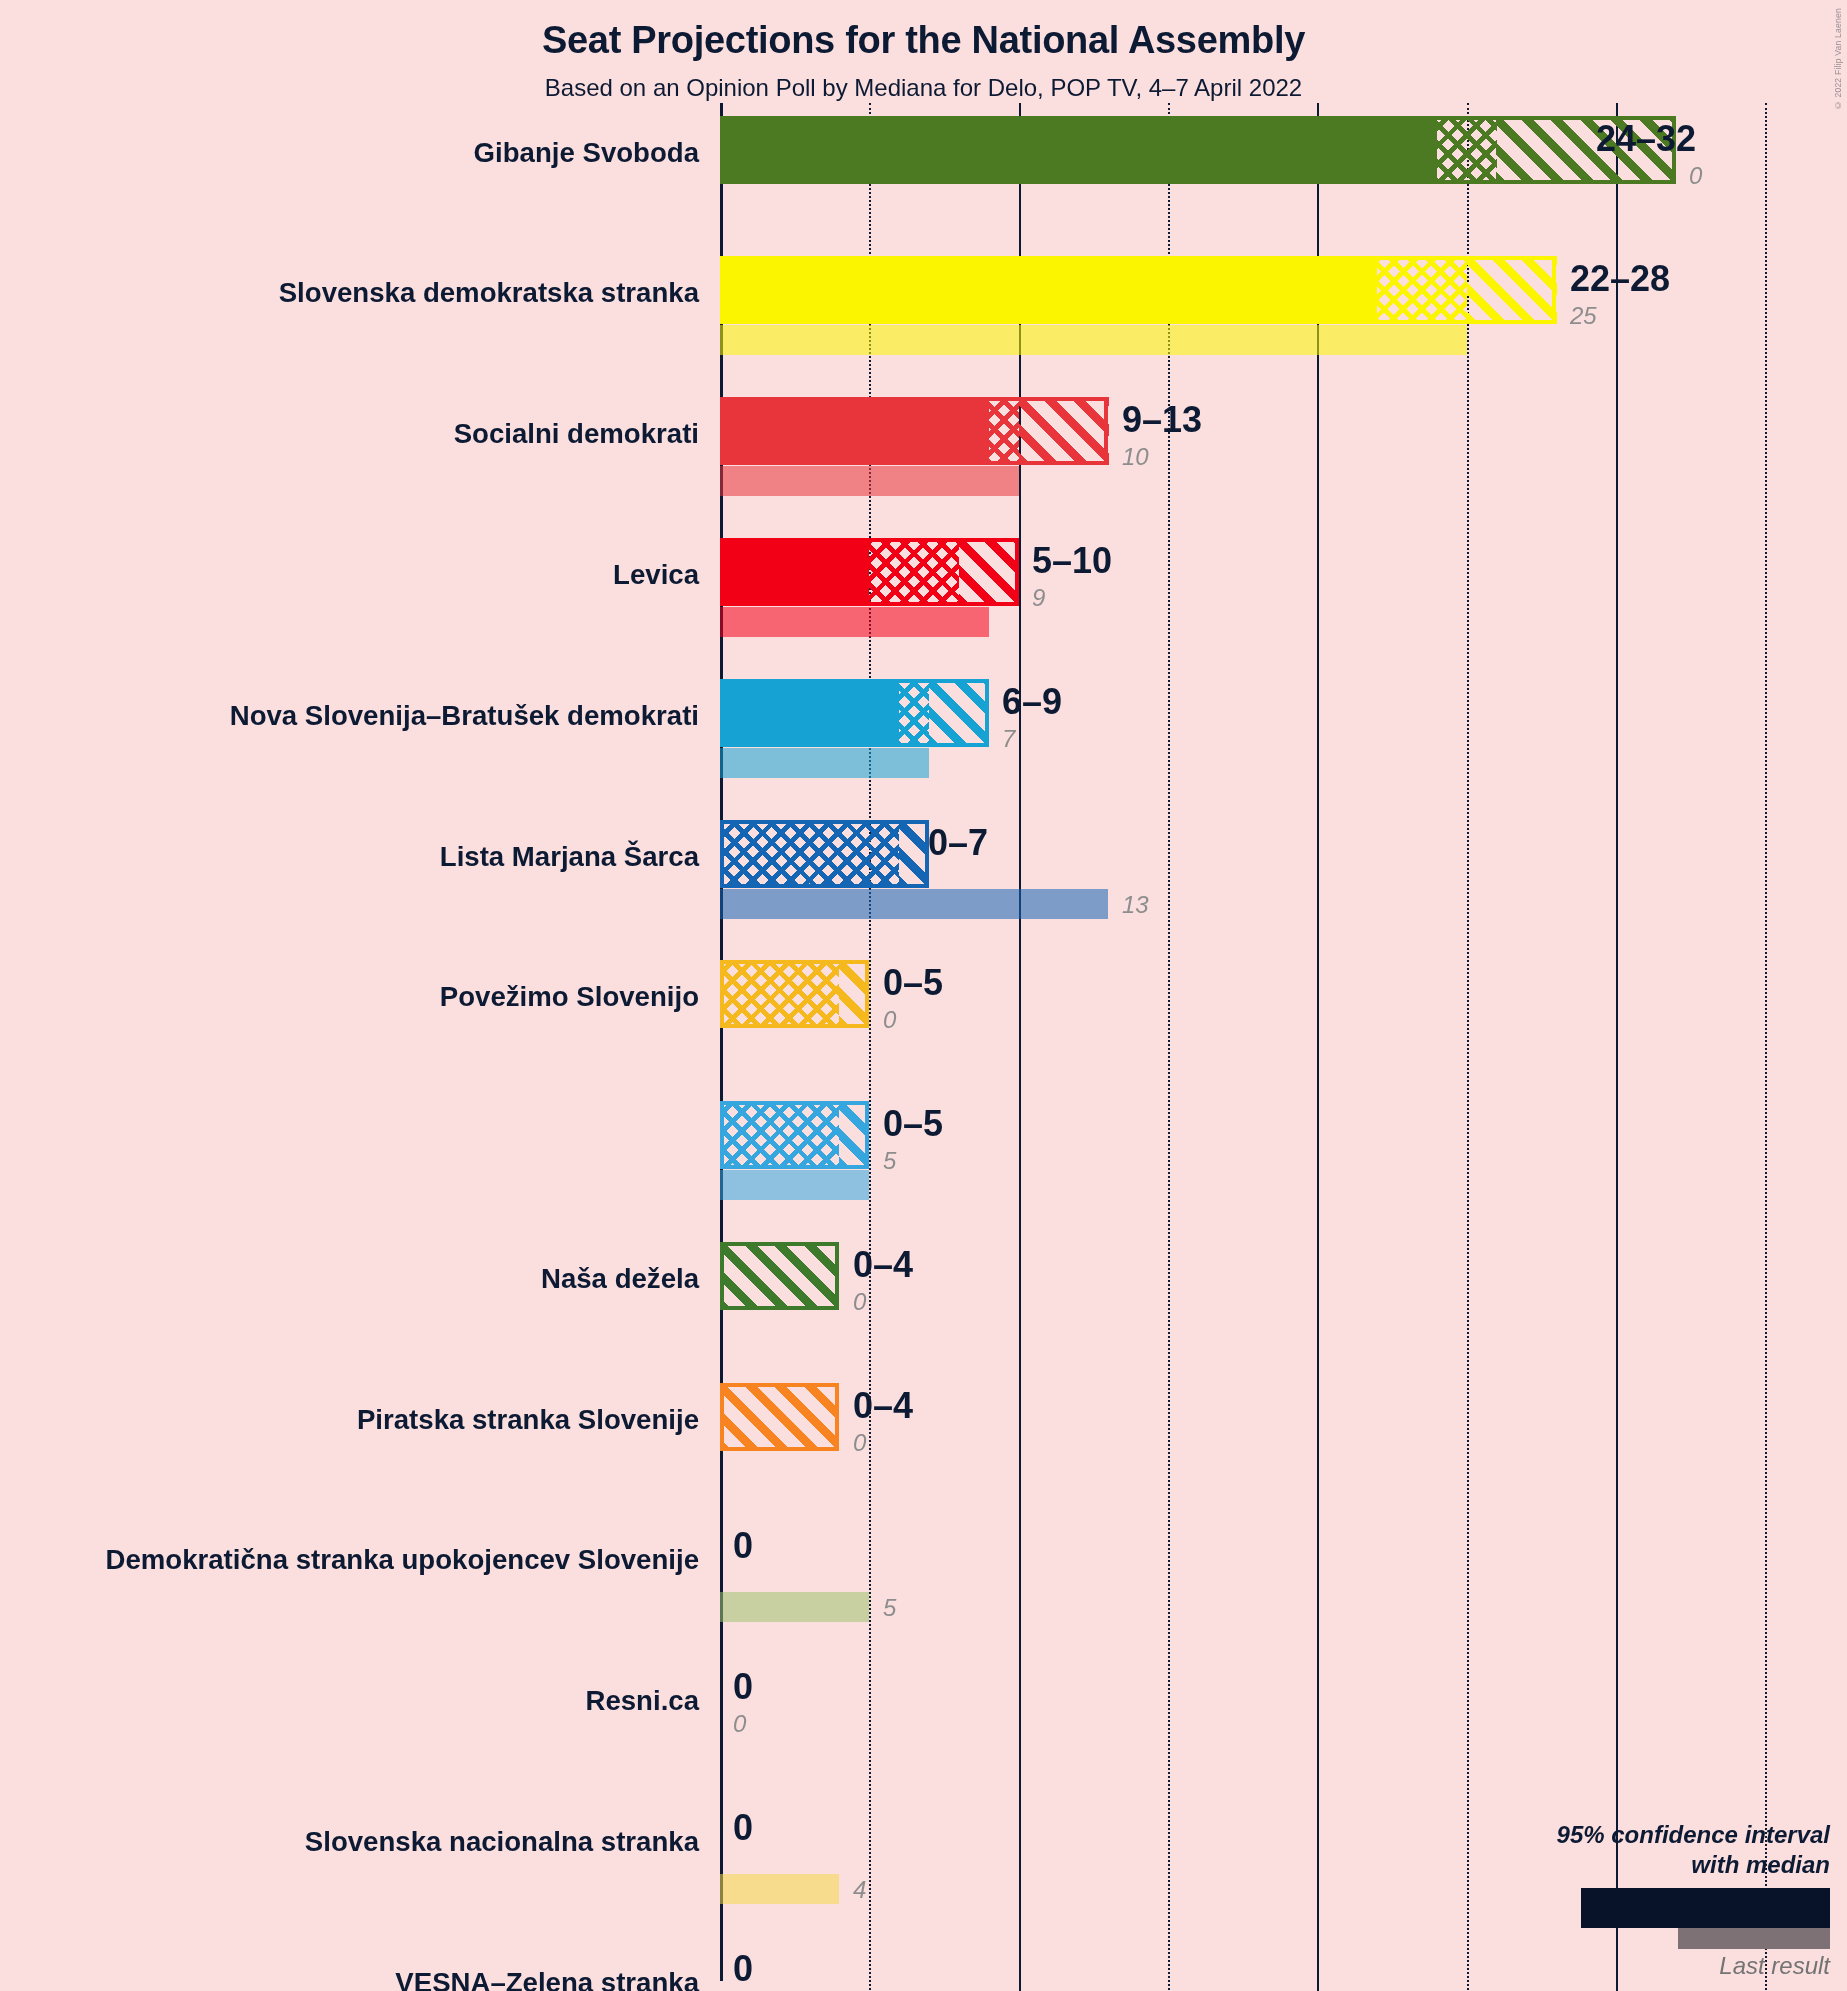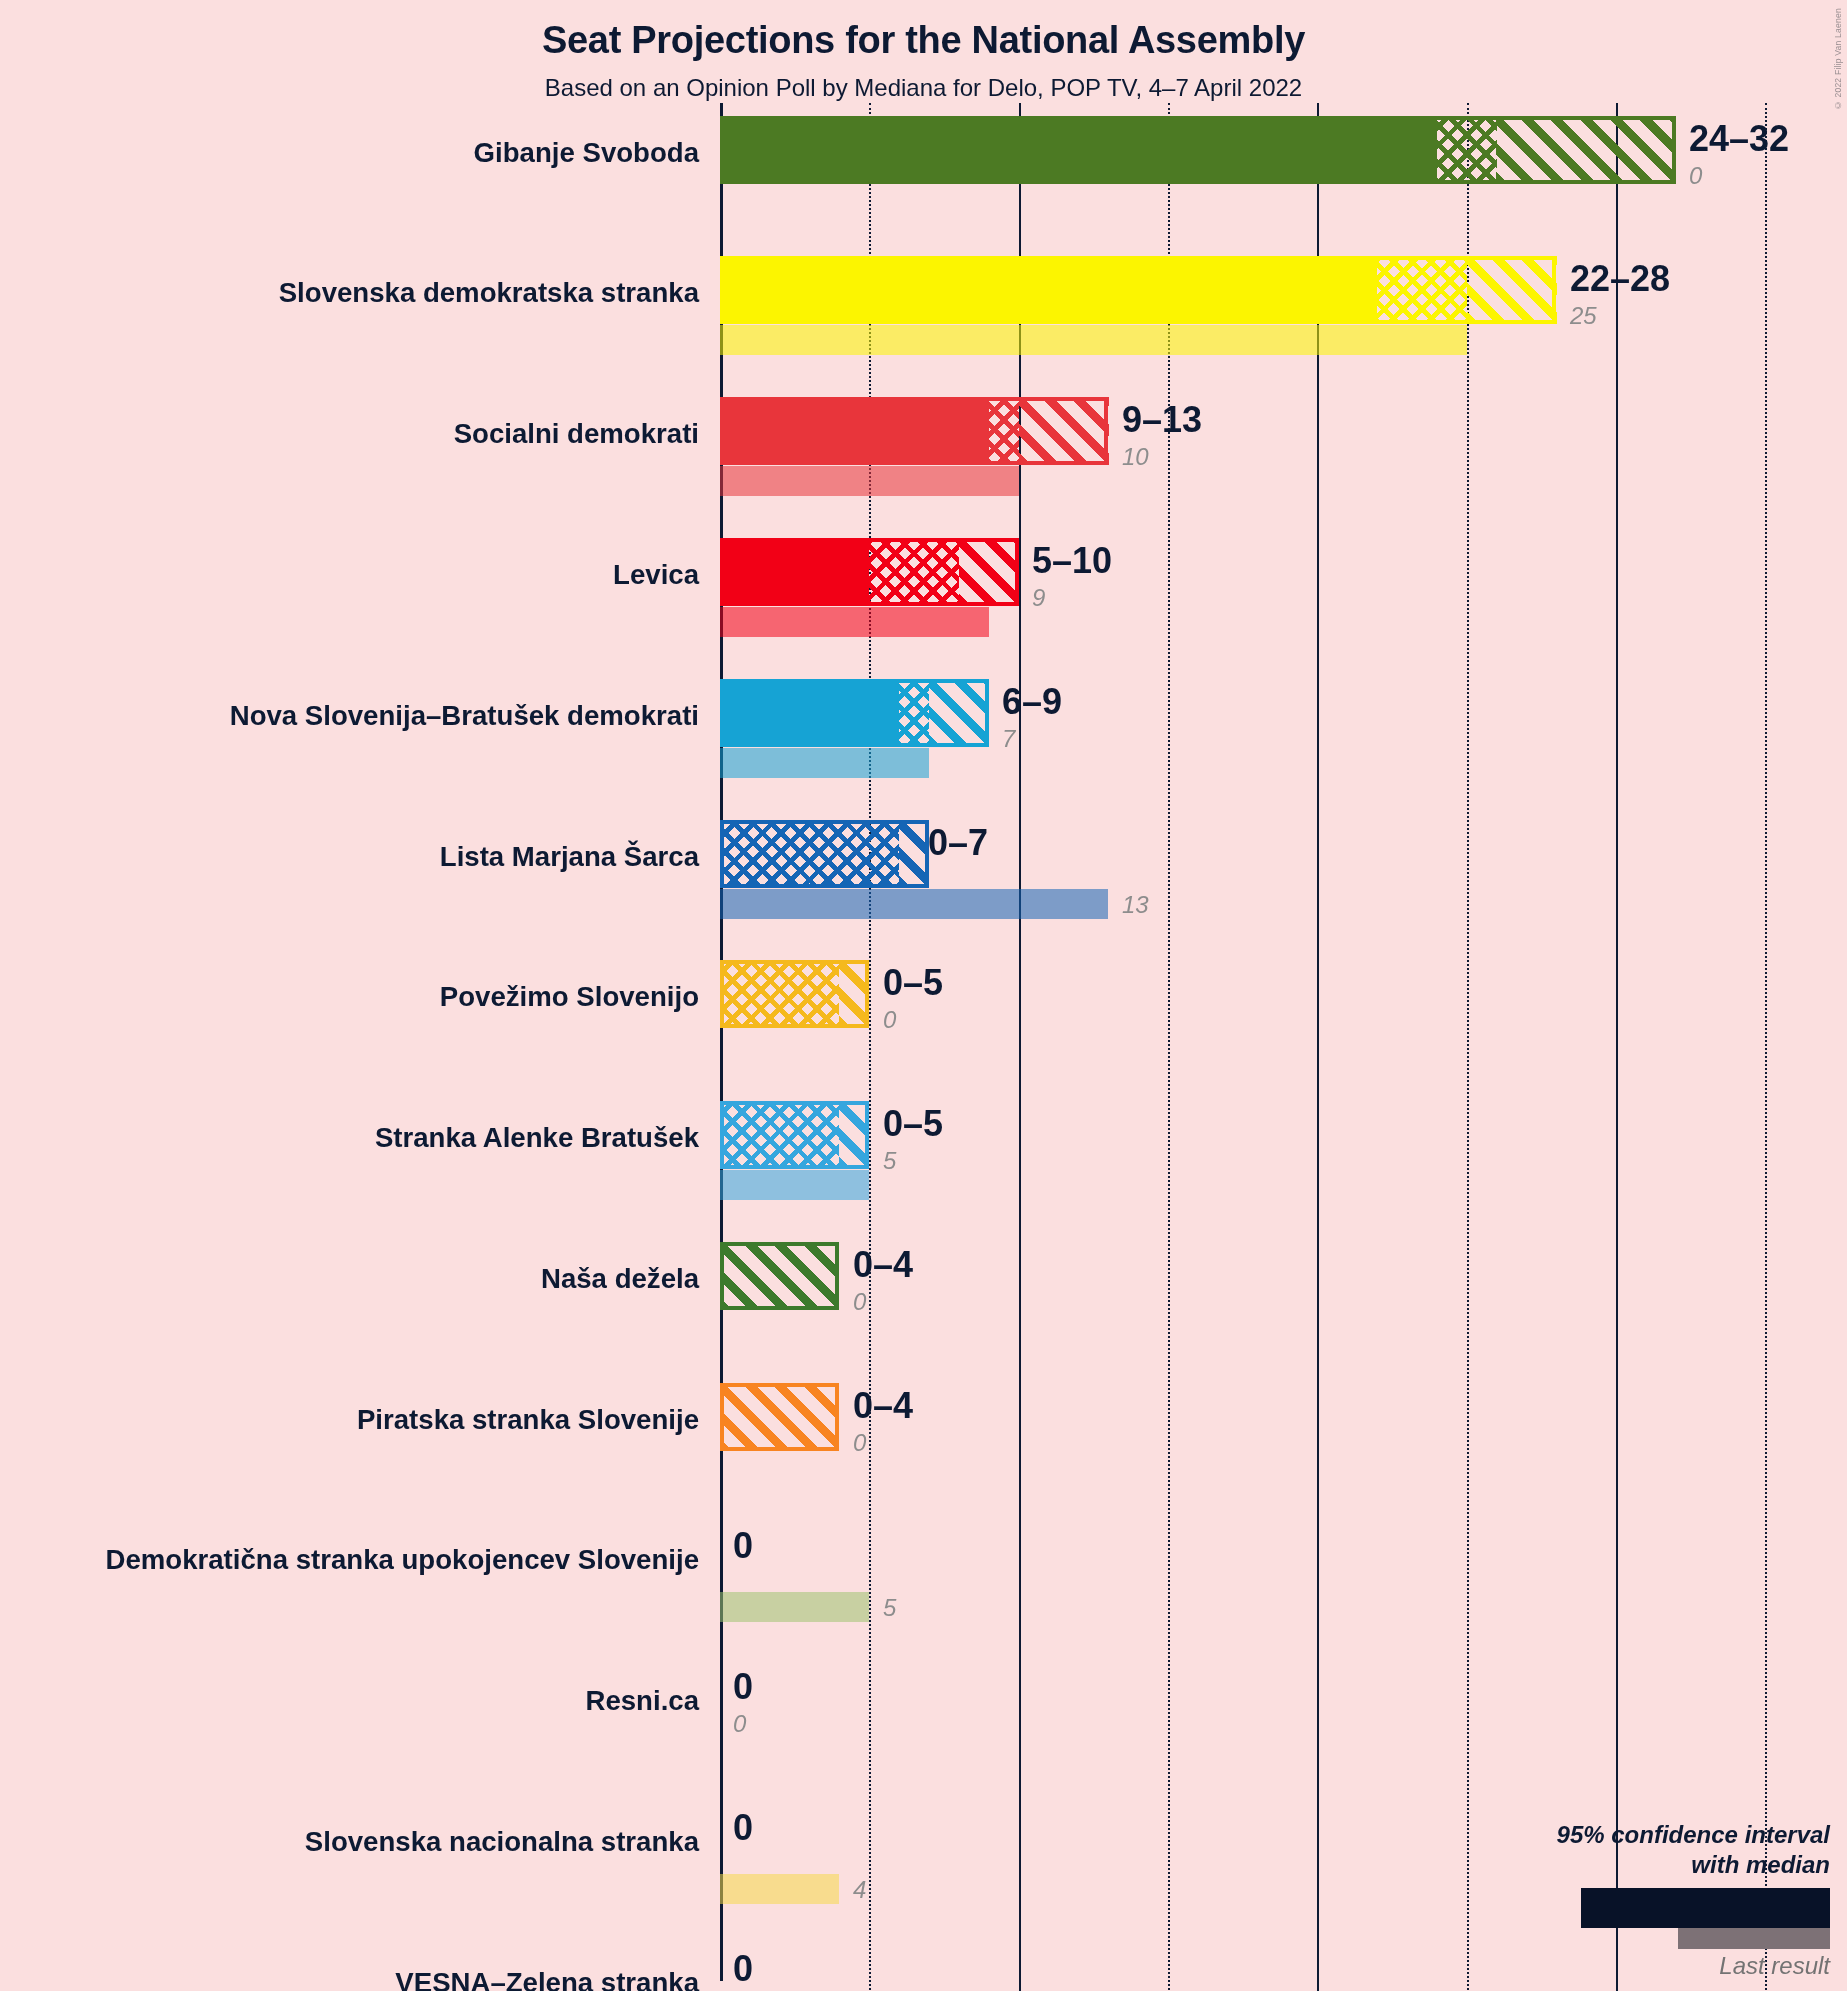--- a/index.html
+++ b/index.html
@@ -99,21 +99,21 @@
       </div>
     <div id="rows">
         <div class="row" style="top: 103px;">
           <div class="rowlabel" style="top: 36px;">Gibanje Svoboda</div>
           <div class="ci" style="left: 720px; width: 956px; background: transparent;">
             <div class="solid" style="width: 717px; background: rgb(76, 122, 35);"></div>
             <div class="cross" style="left: 717px; width: 60px; background-image: repeating-linear-gradient(45deg, rgb(76, 122, 35) 0px, rgb(76, 122, 35) 4.8px, transparent 4.8px, transparent 13.3px), repeating-linear-gradient(-45deg, rgb(76, 122, 35) 0px, rgb(76, 122, 35) 4.8px, transparent 4.8px, transparent 13.3px);"></div>
             <div class="diag" style="left: 776px; width: 179px; background-image: repeating-linear-gradient(45deg, rgb(76, 122, 35) 0px, rgb(76, 122, 35) 8.6px, transparent 8.6px, transparent 21px);"></div>
             <div class="frame" style="border: 4.8px solid rgb(76, 122, 35);"></div>
           </div>
-          <div class="valtext" style="left: 1689px; text-align: center;">24–32</div>
+          <div class="valtext" style="left: 1596px; text-align: center;">24–32</div>
           <div class="lasttext" style="left: 1689px;">0</div>
         </div>
         <div class="row" style="top: 243px;">
           <div class="rowlabel" style="top: 36px;">Slovenska demokratska stranka</div>
           <div class="ci" style="left: 720px; width: 836px; background: transparent;">
             <div class="solid" style="width: 657px; background: rgb(252, 245, 0);"></div>
             <div class="cross" style="left: 657px; width: 90px; background-image: repeating-linear-gradient(45deg, rgb(252, 245, 0) 0px, rgb(252, 245, 0) 4.8px, transparent 4.8px, transparent 13.3px), repeating-linear-gradient(-45deg, rgb(252, 245, 0) 0px, rgb(252, 245, 0) 4.8px, transparent 4.8px, transparent 13.3px);"></div>
             <div class="diag" style="left: 747px; width: 90px; background-image: repeating-linear-gradient(45deg, rgb(252, 245, 0) 0px, rgb(252, 245, 0) 8.6px, transparent 8.6px, transparent 21px);"></div>
             <div class="frame" style="border: 4.8px solid rgb(252, 245, 0);"></div>
           </div>
@@ -174,21 +174,20 @@
           <div class="ci" style="left: 720px; width: 149px; background: transparent;">
             <div class="solid" style="width: 0px; background: rgb(245, 185, 29);"></div>
             <div class="cross" style="left: 0px; width: 119px; background-image: repeating-linear-gradient(45deg, rgb(245, 185, 29) 0px, rgb(245, 185, 29) 4.8px, transparent 4.8px, transparent 13.3px), repeating-linear-gradient(-45deg, rgb(245, 185, 29) 0px, rgb(245, 185, 29) 4.8px, transparent 4.8px, transparent 13.3px);"></div>
             <div class="diag" style="left: 119px; width: 30px; background-image: repeating-linear-gradient(45deg, rgb(245, 185, 29) 0px, rgb(245, 185, 29) 8.6px, transparent 8.6px, transparent 21px);"></div>
             <div class="frame" style="border: 4.8px solid rgb(245, 185, 29);"></div>
           </div>
           <div class="valtext" style="left: 883px;">0–5</div>
           <div class="lasttext" style="left: 883px;">0</div>
         </div>
         <div class="row" style="top: 1088px;">
-          <div class="rowlabel" style="top: 36px;">Stranka Alenke Bratušek</div>
           <div class="ci" style="left: 720px; width: 149px; background: transparent;">
             <div class="solid" style="width: 0px; background: rgb(53, 166, 222);"></div>
             <div class="cross" style="left: 0px; width: 119px; background-image: repeating-linear-gradient(45deg, rgb(53, 166, 222) 0px, rgb(53, 166, 222) 4.8px, transparent 4.8px, transparent 13.3px), repeating-linear-gradient(-45deg, rgb(53, 166, 222) 0px, rgb(53, 166, 222) 4.8px, transparent 4.8px, transparent 13.3px);"></div>
             <div class="diag" style="left: 119px; width: 30px; background-image: repeating-linear-gradient(45deg, rgb(53, 166, 222) 0px, rgb(53, 166, 222) 8.6px, transparent 8.6px, transparent 21px);"></div>
             <div class="frame" style="border: 4.8px solid rgb(53, 166, 222);"></div>
           </div>
           <div class="lastres" style="left: 720px; width: 149px; background: rgb(53, 166, 222);"></div>
           <div class="valtext" style="left: 883px;">0–5</div>
           <div class="lasttext" style="left: 883px;">5</div>
         </div>

